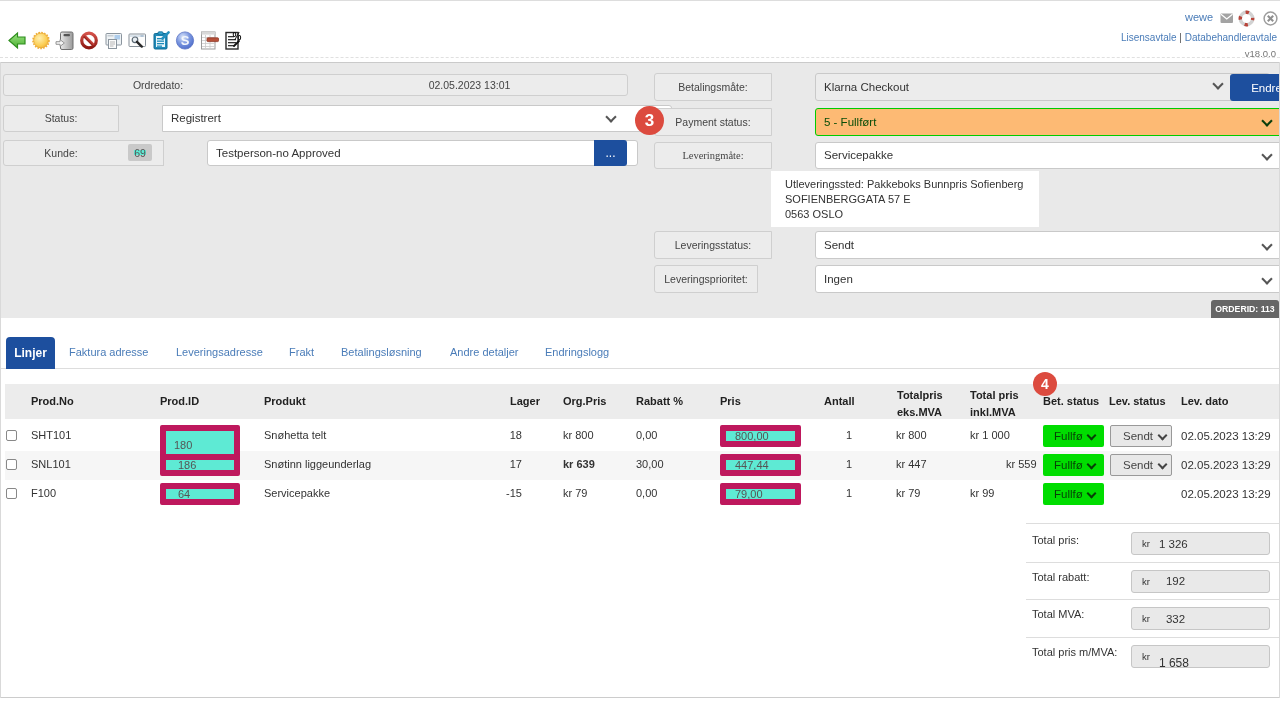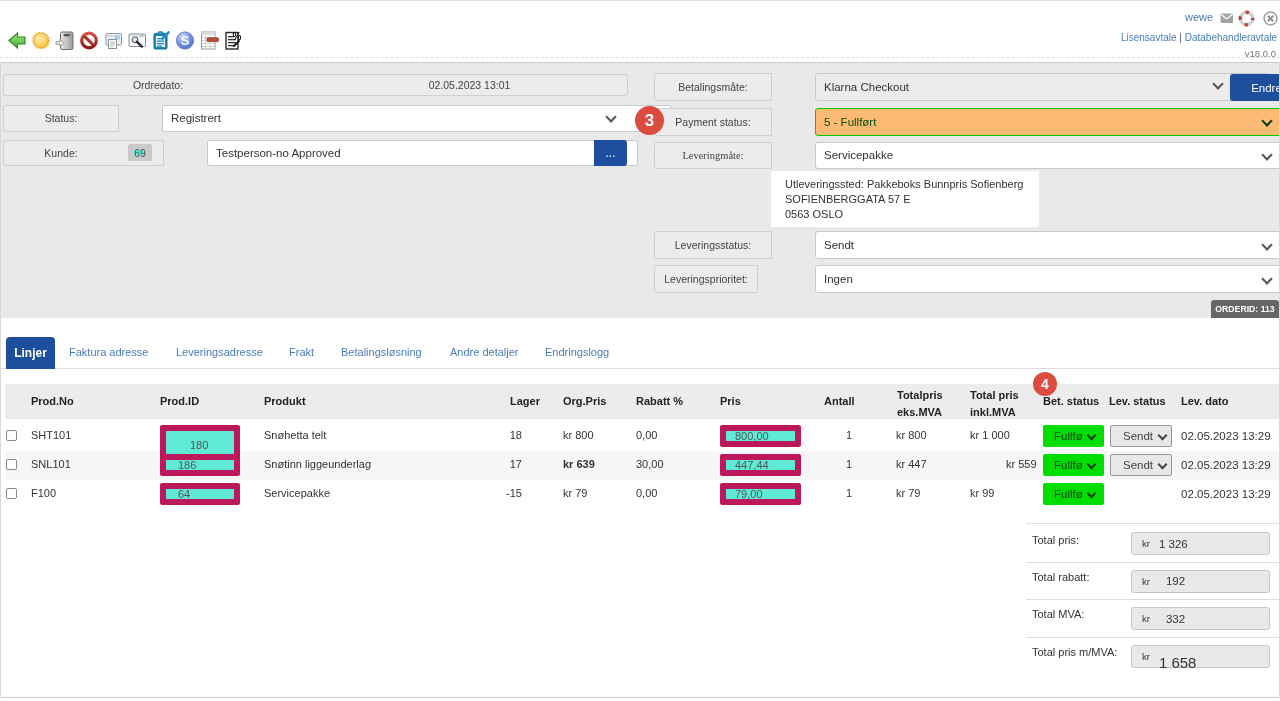--- a/index.html
+++ b/index.html
@@ -218,21 +218,21 @@
   <div class="hdr" style="left:897px;top:387px;line-height:16.5px;">Totalpris<br>eks.MVA</div>
   <div class="hdr" style="left:970px;top:387px;line-height:16.5px;">Total pris<br>inkl.MVA</div>
   <div class="hdr" style="left:1043px;top:395px;">Bet. status</div>
   <div class="hdr" style="left:1109px;top:395px;">Lev. status</div>
   <div class="hdr" style="left:1181px;top:395px;">Lev. dato</div>
 
   <div class="abs" style="left:5px;top:450.5px;width:1274px;height:29px;background:#f6f6f6;"></div>
 
   <div class="abs" style="left:6px;top:430px;width:11px;height:11px;border:1.5px solid #888;border-radius:2px;background:#fff;box-sizing:border-box;"></div>
   <div class="cell" style="left:31px;top:429px;">SHT101</div>
-  <div class="inp" style="left:160px;top:425px;width:80px;height:40px;padding-left:24px;">180</div>
+  <div class="inp" style="left:160px;top:425px;width:80px;height:40px;padding-left:8px;">180</div>
   <div class="cell" style="left:264px;top:429px;">Snøhetta telt</div>
   <div class="cell" style="left:495px;top:429px;width:27px;text-align:right;">18</div>
   <div class="cell" style="left:563px;top:429px;">kr 800</div>
   <div class="cell" style="left:636px;top:429px;">0,00</div>
   <div class="inp" style="left:720px;top:425px;width:81px;height:22px;padding-left:9px;">800,00</div>
   <div class="cell" style="left:825px;top:429px;width:27px;text-align:right;">1</div>
   <div class="cell" style="left:896px;top:429px;">kr 800</div>
   <div class="cell" style="left:970px;top:429px;">kr 1 000</div>
   <div class="abs" style="left:1043px;top:425px;width:61px;height:22px;background:#00dd00;border-radius:2px;font-size:11.5px;color:#063f06;display:flex;align-items:center;padding-left:11px;box-sizing:border-box;">Fullfø</div>
   <div class="chev" style="left:1088px;top:432px;width:5px;height:5px;border-color:#063f06;"></div>
@@ -290,19 +290,19 @@
   <div class="abs" style="left:1032px;top:608px;font-size:11px;color:#333;">Total MVA:</div>
   <div class="abs" style="left:1131px;top:607px;width:139px;height:23px;background:#e9e9e9;border:1px solid #c6c6c6;border-radius:3px;box-sizing:border-box;display:flex;align-items:center;">
     <span style="font-size:9.5px;color:#333;margin-left:10px;">kr</span>
       <span style="font-size:11.5px;color:#333;margin-left:16px;">332</span>
     </div>
 
   <div class="abs" style="left:1026px;top:637px;width:253px;border-top:1px solid #ddd;"></div>
   <div class="abs" style="left:1032px;top:646px;font-size:11px;color:#333;">Total pris m/MVA:</div>
   <div class="abs" style="left:1131px;top:645px;width:139px;height:23px;background:#e9e9e9;border:1px solid #c6c6c6;border-radius:3px;box-sizing:border-box;display:flex;align-items:center;">
     <span style="font-size:9.5px;color:#333;margin-left:10px;">kr</span>
-      <span style="font-size:15px;color:#333;margin-left:9px;margin-top:12px;">1 658</span>
+      <span style="font-size:12px;color:#333;margin-left:9px;margin-top:12px;">1 658</span>
     </div>
 
   <div class="abs" style="left:0;top:697px;width:1280px;border-top:1px solid #ccc;"></div>
   <div class="abs" style="left:0;top:62px;width:1px;height:636px;background:#d9d9d9;"></div>
   <div class="abs" style="left:1279px;top:62px;width:1px;height:636px;background:#d9d9d9;"></div>
 </div>
 
 </body></html>

